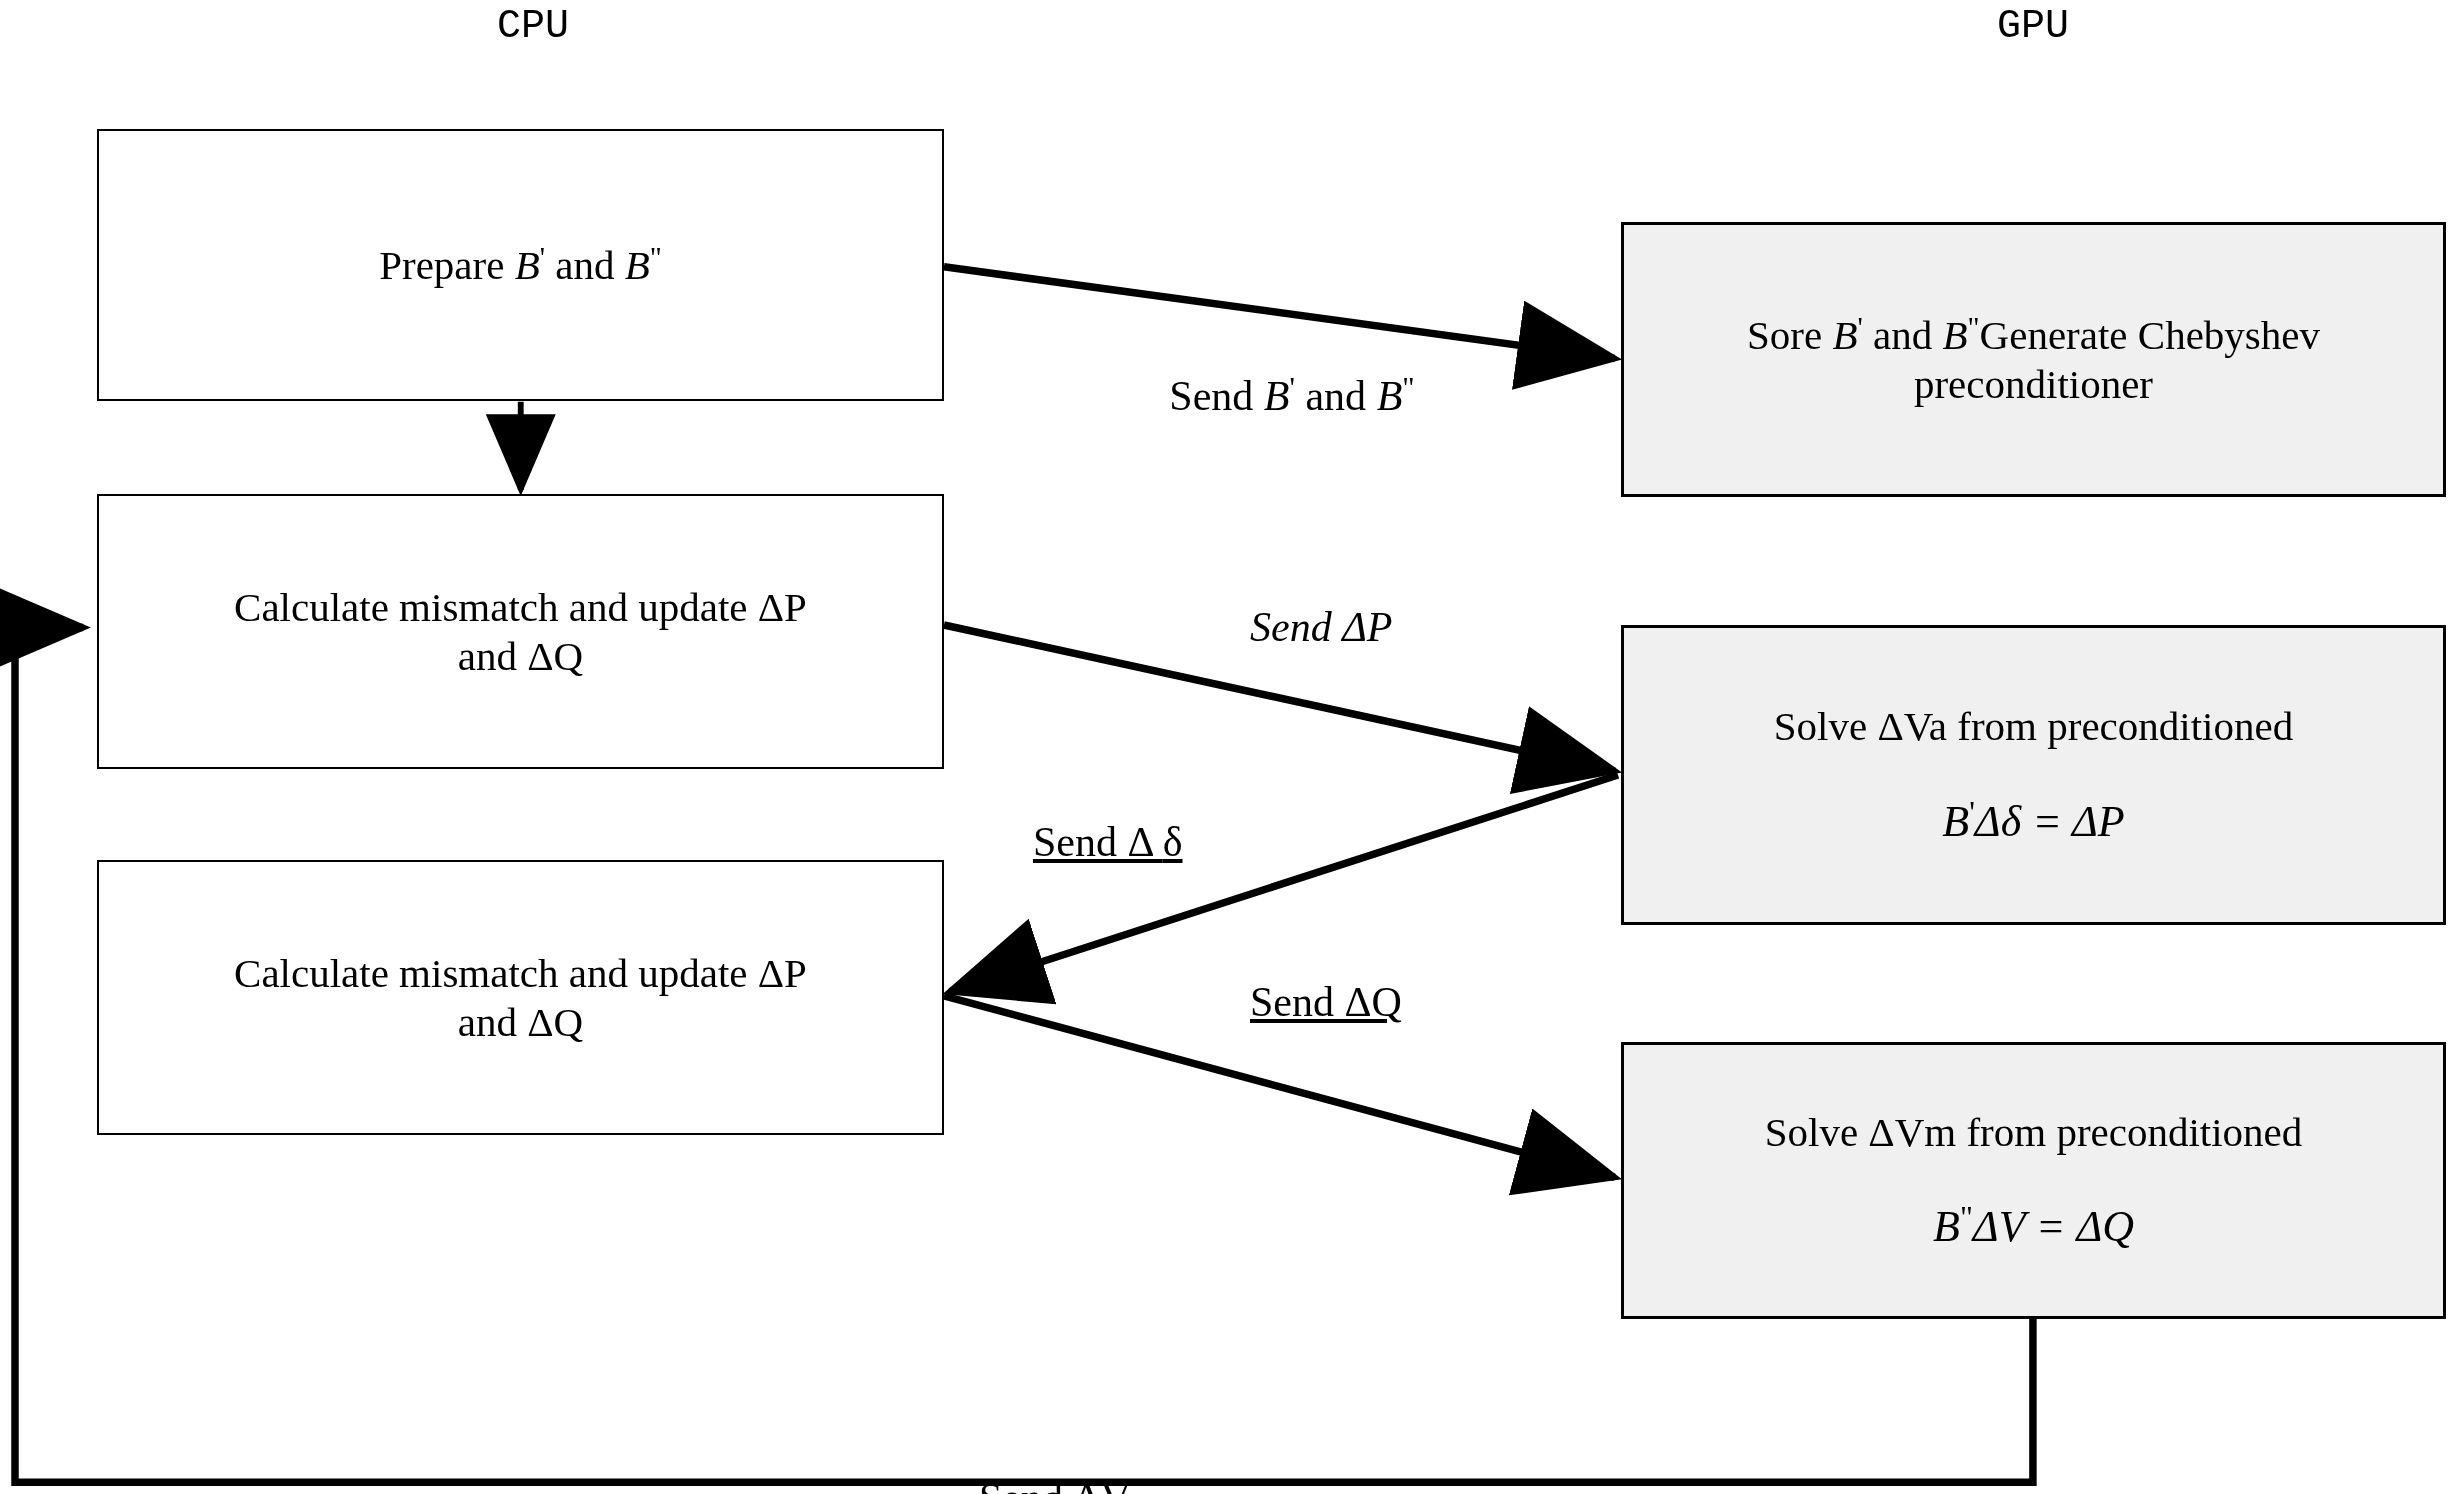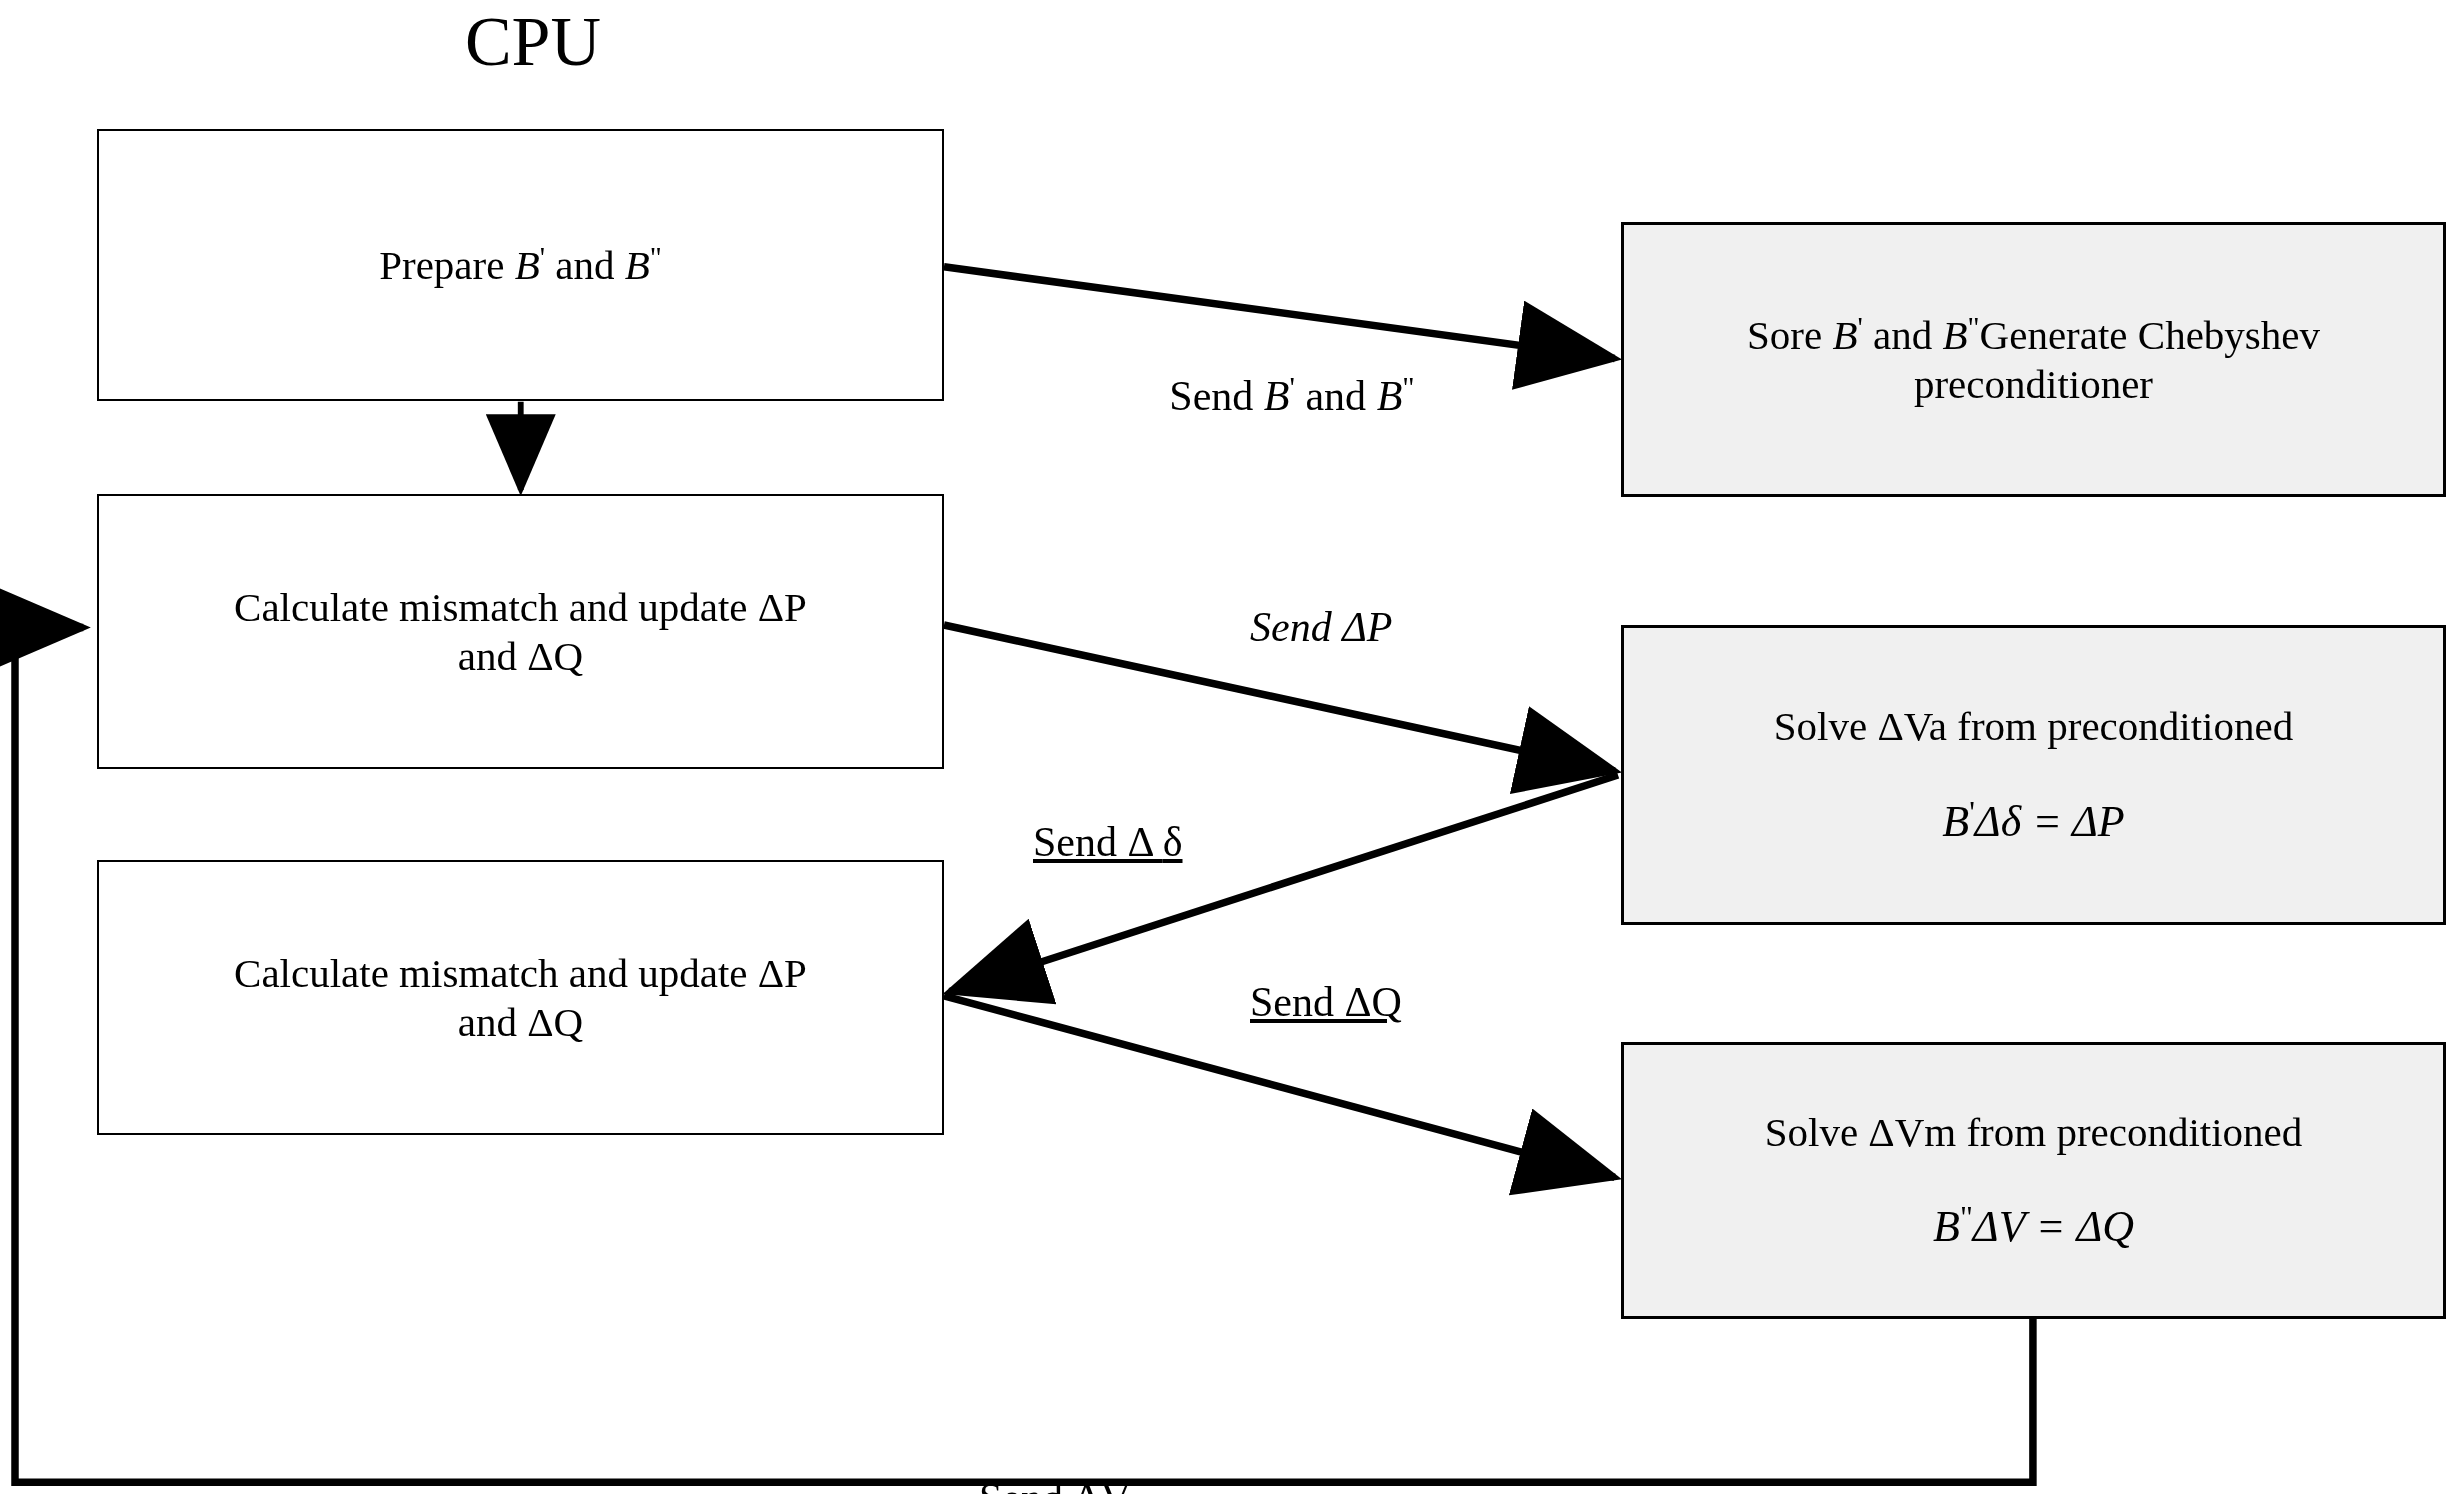--- a/index.html
+++ b/index.html
@@ -7,25 +7,25 @@
     position:relative;
     width:2462px;
     height:1495px;
     background:#ffffff;
     font-family:"Liberation Serif","DejaVu Serif",serif;
     color:#000000;
     overflow:hidden;
   }
   .col-title{
     position:absolute;
-    font-size:70px;
+    font-size:40px;
     line-height:1;
     text-align:center;
     white-space:nowrap;
-    font-family:Liberation Serif, serif;
+    font-family:Liberation Mono, monospace;
   }
   .box{
     position:absolute;
     box-sizing:border-box;
     border:2.5px solid #000000;
     display:flex;
     align-items:center;
     justify-content:center;
     text-align:center;
     font-size:41px;
@@ -58,20 +58,21 @@
     pointer-events:none;
   }
 </style>
 </head>
 <body>
 
 <div id="stage">
 
   <div class="col-title" style="left:358px;top:6.7px;width:350px;">CPU</div>
 
+  <div class="col-title" style="left:1858px;top:6.7px;width:350px;">GPU</div>
 
   <svg class="wires" viewBox="0 0 2955 1794">
     <defs>
       <marker id="ah" markerWidth="14" markerHeight="12" refX="13" refY="6" orient="auto" markerUnits="strokeWidth">
         <path d="M0,0 L14,6 L0,12 z" fill="#000000"></path>
       </marker>
     </defs>
 
     <line x1="625" y1="482" x2="625" y2="588" stroke="#000000" stroke-width="7" marker-end="url(#ah)"></line>
 

